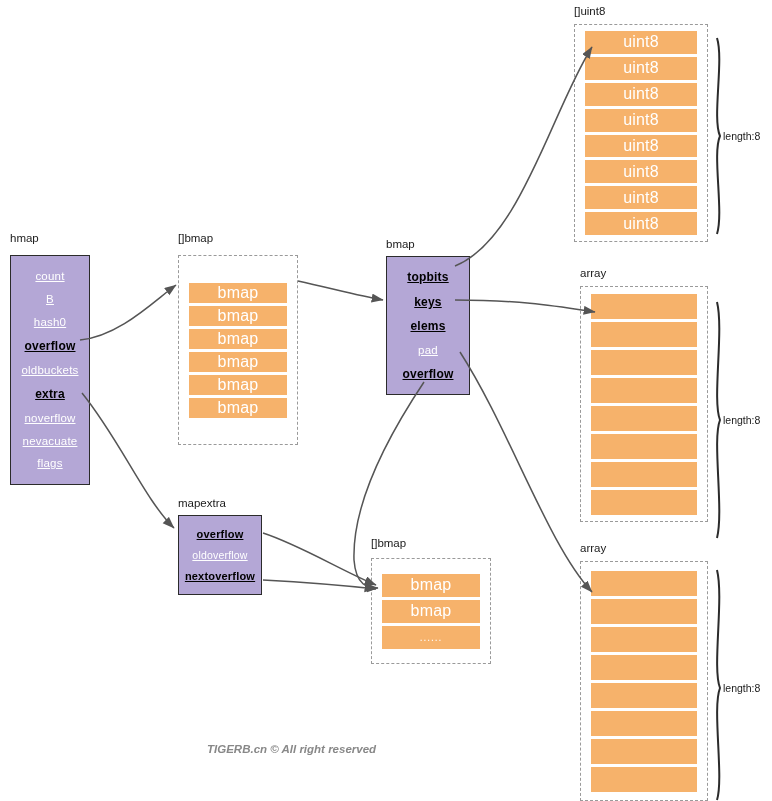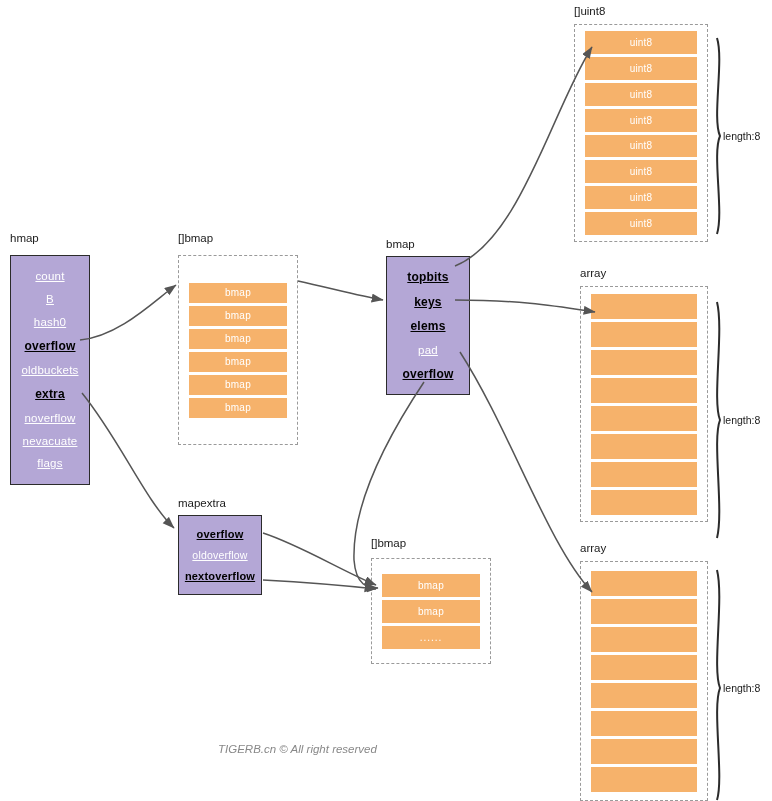--- a/index.html
+++ b/index.html
@@ -54,21 +54,21 @@
     background: #ffffff;
     z-index: 2;
     display: flex;
     flex-direction: column;
     justify-content: center;
     padding: 6px 10px;
   }
   .slice .cell {
     background: #f6b26b;
     color: #ffffff;
-    font-size: 10px;
+    font-size: 16px;
     display: flex;
     align-items: center;
     justify-content: center;
     margin-bottom: 3px;
     letter-spacing: .2px;
   }
   .slice .cell:last-child { margin-bottom: 0; }
   .slice .cell.dots { font-size: 10px; letter-spacing: 1px; }
 
   
@@ -213,15 +213,15 @@
     <div class="cell" style="height:25px;"></div>
     <div class="cell" style="height:25px;"></div>
     <div class="cell" style="height:25px;"></div>
     <div class="cell" style="height:25px;"></div>
     <div class="cell" style="height:25px;"></div>
     <div class="cell" style="height:25px;"></div>
     <div class="cell" style="height:25px;"></div>
   </div>
   <div class="brace-label" style="left:723px; top:682px;">length:8</div>
 
-  <div class="footer" style="left:218px; top:743px;">TIGERB.cn © All right reserved</div>
+  <div class="footer" style="left:207px; top:743px;font-weight:bold;">TIGERB.cn © All right reserved</div>
 
 </div>
 
 </body></html>

